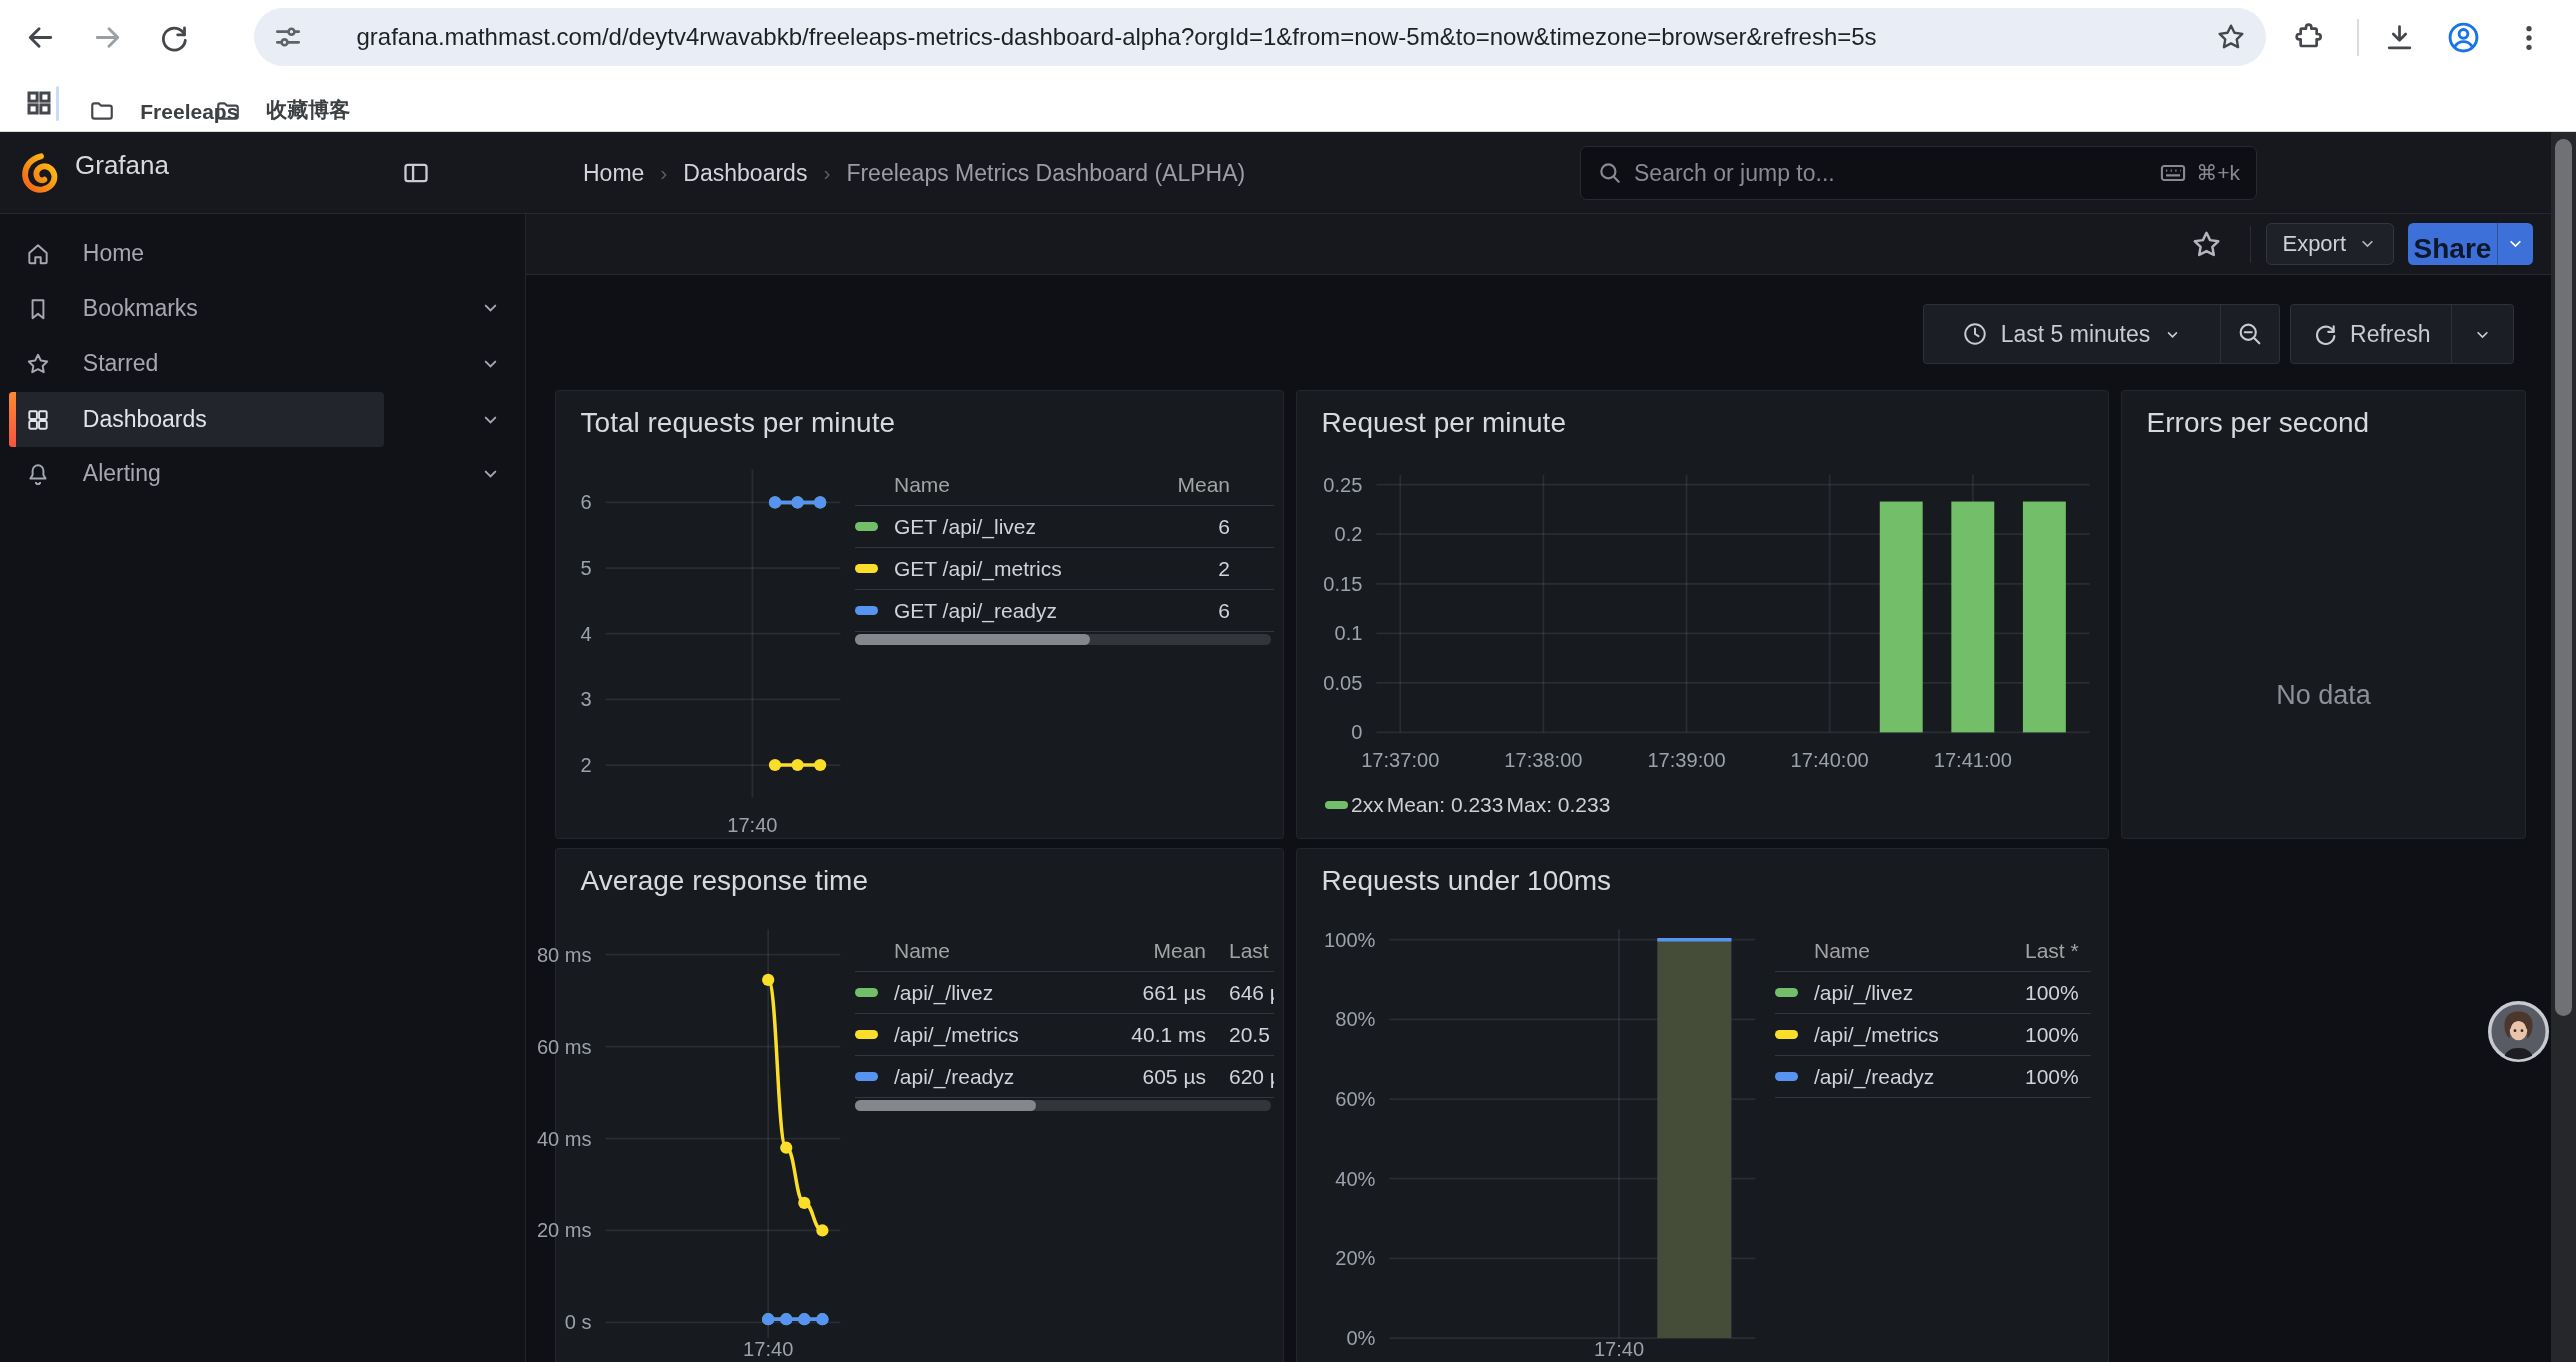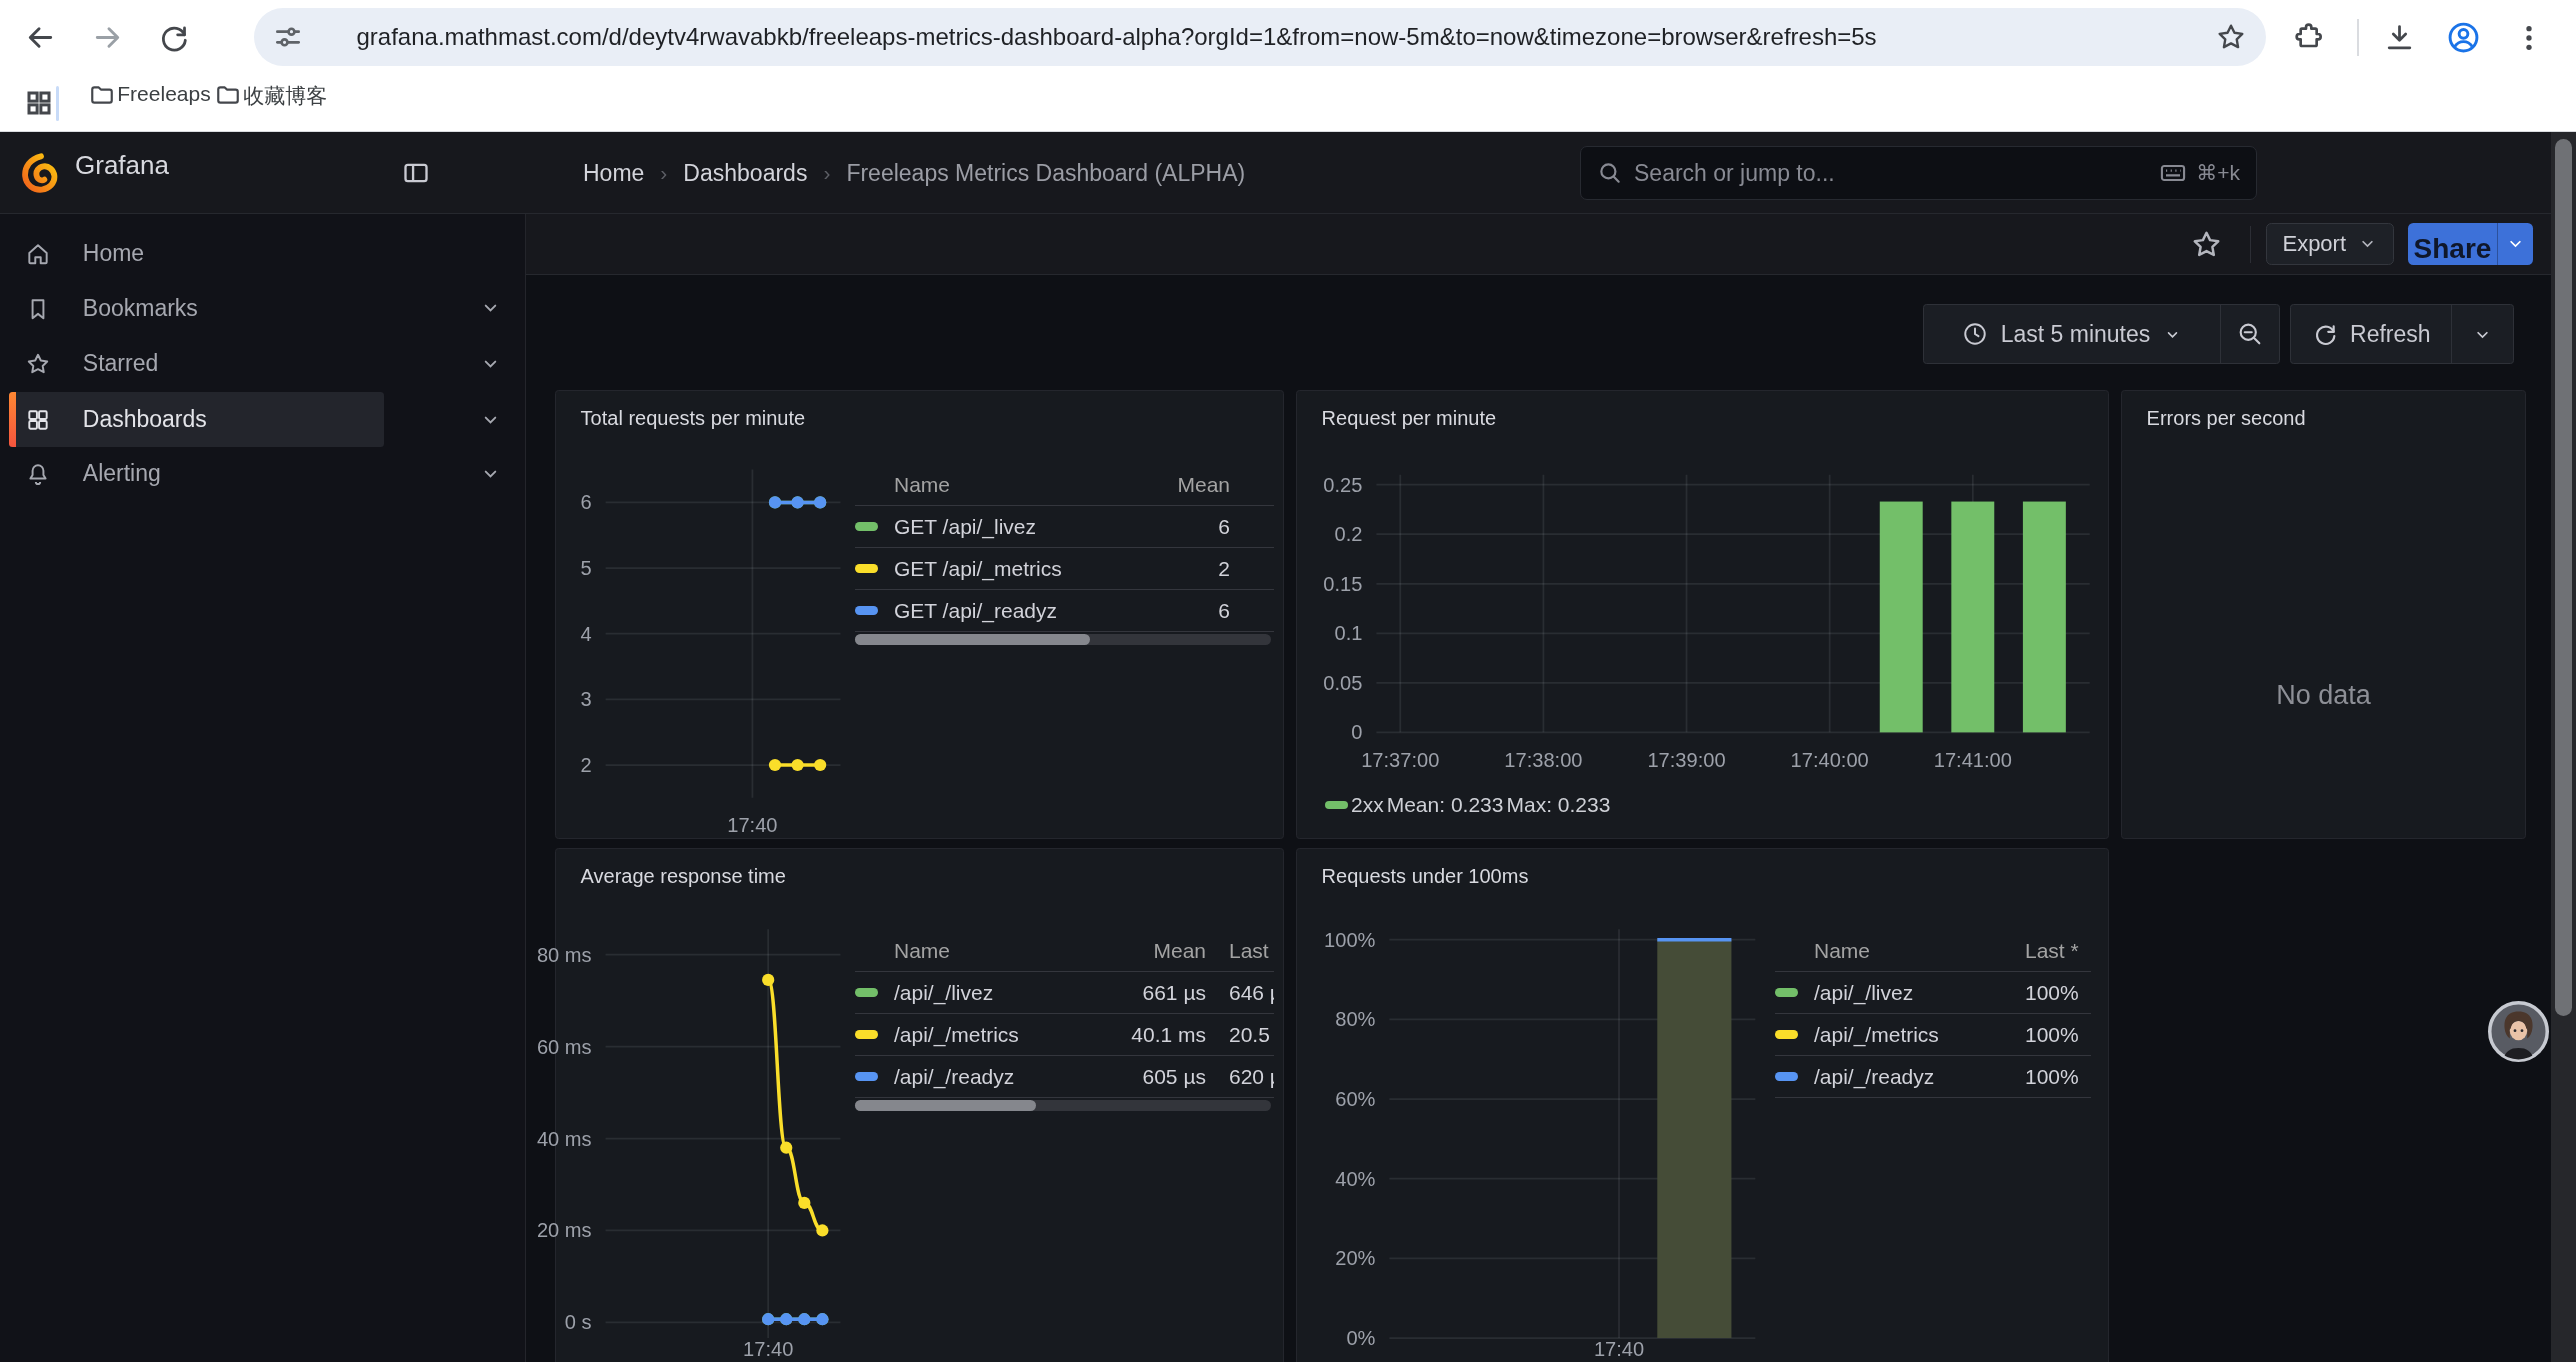--- a/index.html
+++ b/index.html
@@ -9,21 +9,21 @@
   svg{display:block;}
 
   
   .chrome{position:absolute;left:0;top:0;width:2576px;height:132px;background:#ffffff;}
   .chrome-toolbar{position:absolute;left:0;top:0;width:2576px;height:75px;background:#fff;padding-left:40px;}
   .chrome-btn{position:absolute;width:39px;height:39px;top:18.4px;display:flex;align-items:center;justify-content:center;border-radius:50%;}
   .omnibox{position:absolute;left:254px;top:8px;width:2012px;height:58px;border-radius:29px;background:#e9eef6;display:flex;align-items:center;}
   .omnibox .url{margin-left:53px;font-size:24px;color:#1f2125;white-space:nowrap;overflow:hidden;flex:1;}
   .chrome-divider{position:absolute;top:19px;width:1.8px;height:37px;background:#dadce0;}
   .chrome-bookmarks{position:absolute;left:0;top:75px;width:2576px;height:56px;background:#fff;border-bottom:0.9px solid #d9dbdf;}
-  .bm-chip{position:absolute;top:7px;height:42px;display:flex;align-items:flex-start;gap:2px;border-radius:21px;padding:0 12.3px;}
+  .bm-chip{position:absolute;top:7px;height:42px;display:flex;align-items:flex-end;gap:25px;border-radius:21px;padding:0 12.3px;font-weight:bold;}
   .bm-chip span{font-size:21px;color:#3c4043;}
   .bm-divider{position:absolute;left:56px;top:10.5px;width:2.6px;height:35px;background:#c8dbf8;border-radius:1.8px;}
 
   
   .gf-header{position:absolute;left:0;top:132px;width:2576px;height:82px;background:#17181d;border-bottom:0.9px solid #26282e;box-sizing:border-box;}
   .brand{position:absolute;left:75px;top:0;height:66px;display:flex;align-items:center;font-size:26px;font-weight:500;color:#d8d9df;}
   .crumbs{position:absolute;left:583px;top:0;height:82px;display:flex;align-items:center;gap:16px;font-size:23px;}
   .crumb{color:#d3d4db;cursor:pointer;}
   .crumb.current{color:#9b9da5;}
   .crumb-sep{color:#5d5f66;font-size:21px;}
@@ -52,21 +52,21 @@
   .share-main{width:89px;display:flex;align-items:flex-end;justify-content:center;color:#0f172a;font-weight:600;font-size:28px;cursor:pointer;}
   .share-chev{width:35px;display:flex;align-items:center;justify-content:center;border-left:0.9px solid rgba(0,0,0,.28);cursor:pointer;}
 
   
   .gf-canvas{position:absolute;left:526px;top:275px;width:2050px;height:1087px;background:#0e1015;}
   .timegroup{position:absolute;top:29px;height:60px;display:flex;background:#1b1e24;border:0.9px solid #2e3138;border-radius:3.5px;box-sizing:border-box;}
   .tg-btn{display:flex;align-items:center;justify-content:center;gap:12.3px;font-size:23px;font-weight:500;color:#c9cad2;cursor:pointer;}
   .tg-sep{width:0.9px;background:#2e3138;}
 
   .panel{position:absolute;background:#171a1f;border:0.9px solid #24262d;border-radius:3.5px;box-sizing:border-box;}
-  .panel-title{position:absolute;left:24.6px;top:16px;font-size:20px;font-weight:500;color:#d9dae0;}
+  .panel-title{position:absolute;left:24.6px;top:16px;font-size:28px;font-weight:500;color:#d9dae0;}
   .chart{position:absolute;left:0;top:0;width:100%;height:100%;overflow:visible;}
   .chart .grid{stroke:rgba(210,215,230,0.10);stroke-width:2;}
   .chart .tick{font-family:"Liberation Sans","DejaVu Sans",sans-serif;font-size:23px;fill:#9da1aa;}
   .nodata{position:absolute;left:0;right:0;top:289px;text-align:center;font-size:27px;color:#8d8f96;}
 
   
   .legend{position:absolute;font-size:21px;color:#d2d3da;z-index:3;}
   .lgrow{display:grid;align-items:center;height:41px;border-bottom:0.9px solid rgba(204,204,220,.16);}
   .lghead .lgcell{color:#a3a3a3;font-weight:500;}
   .lgswatch-cell{display:flex;align-items:center;}

